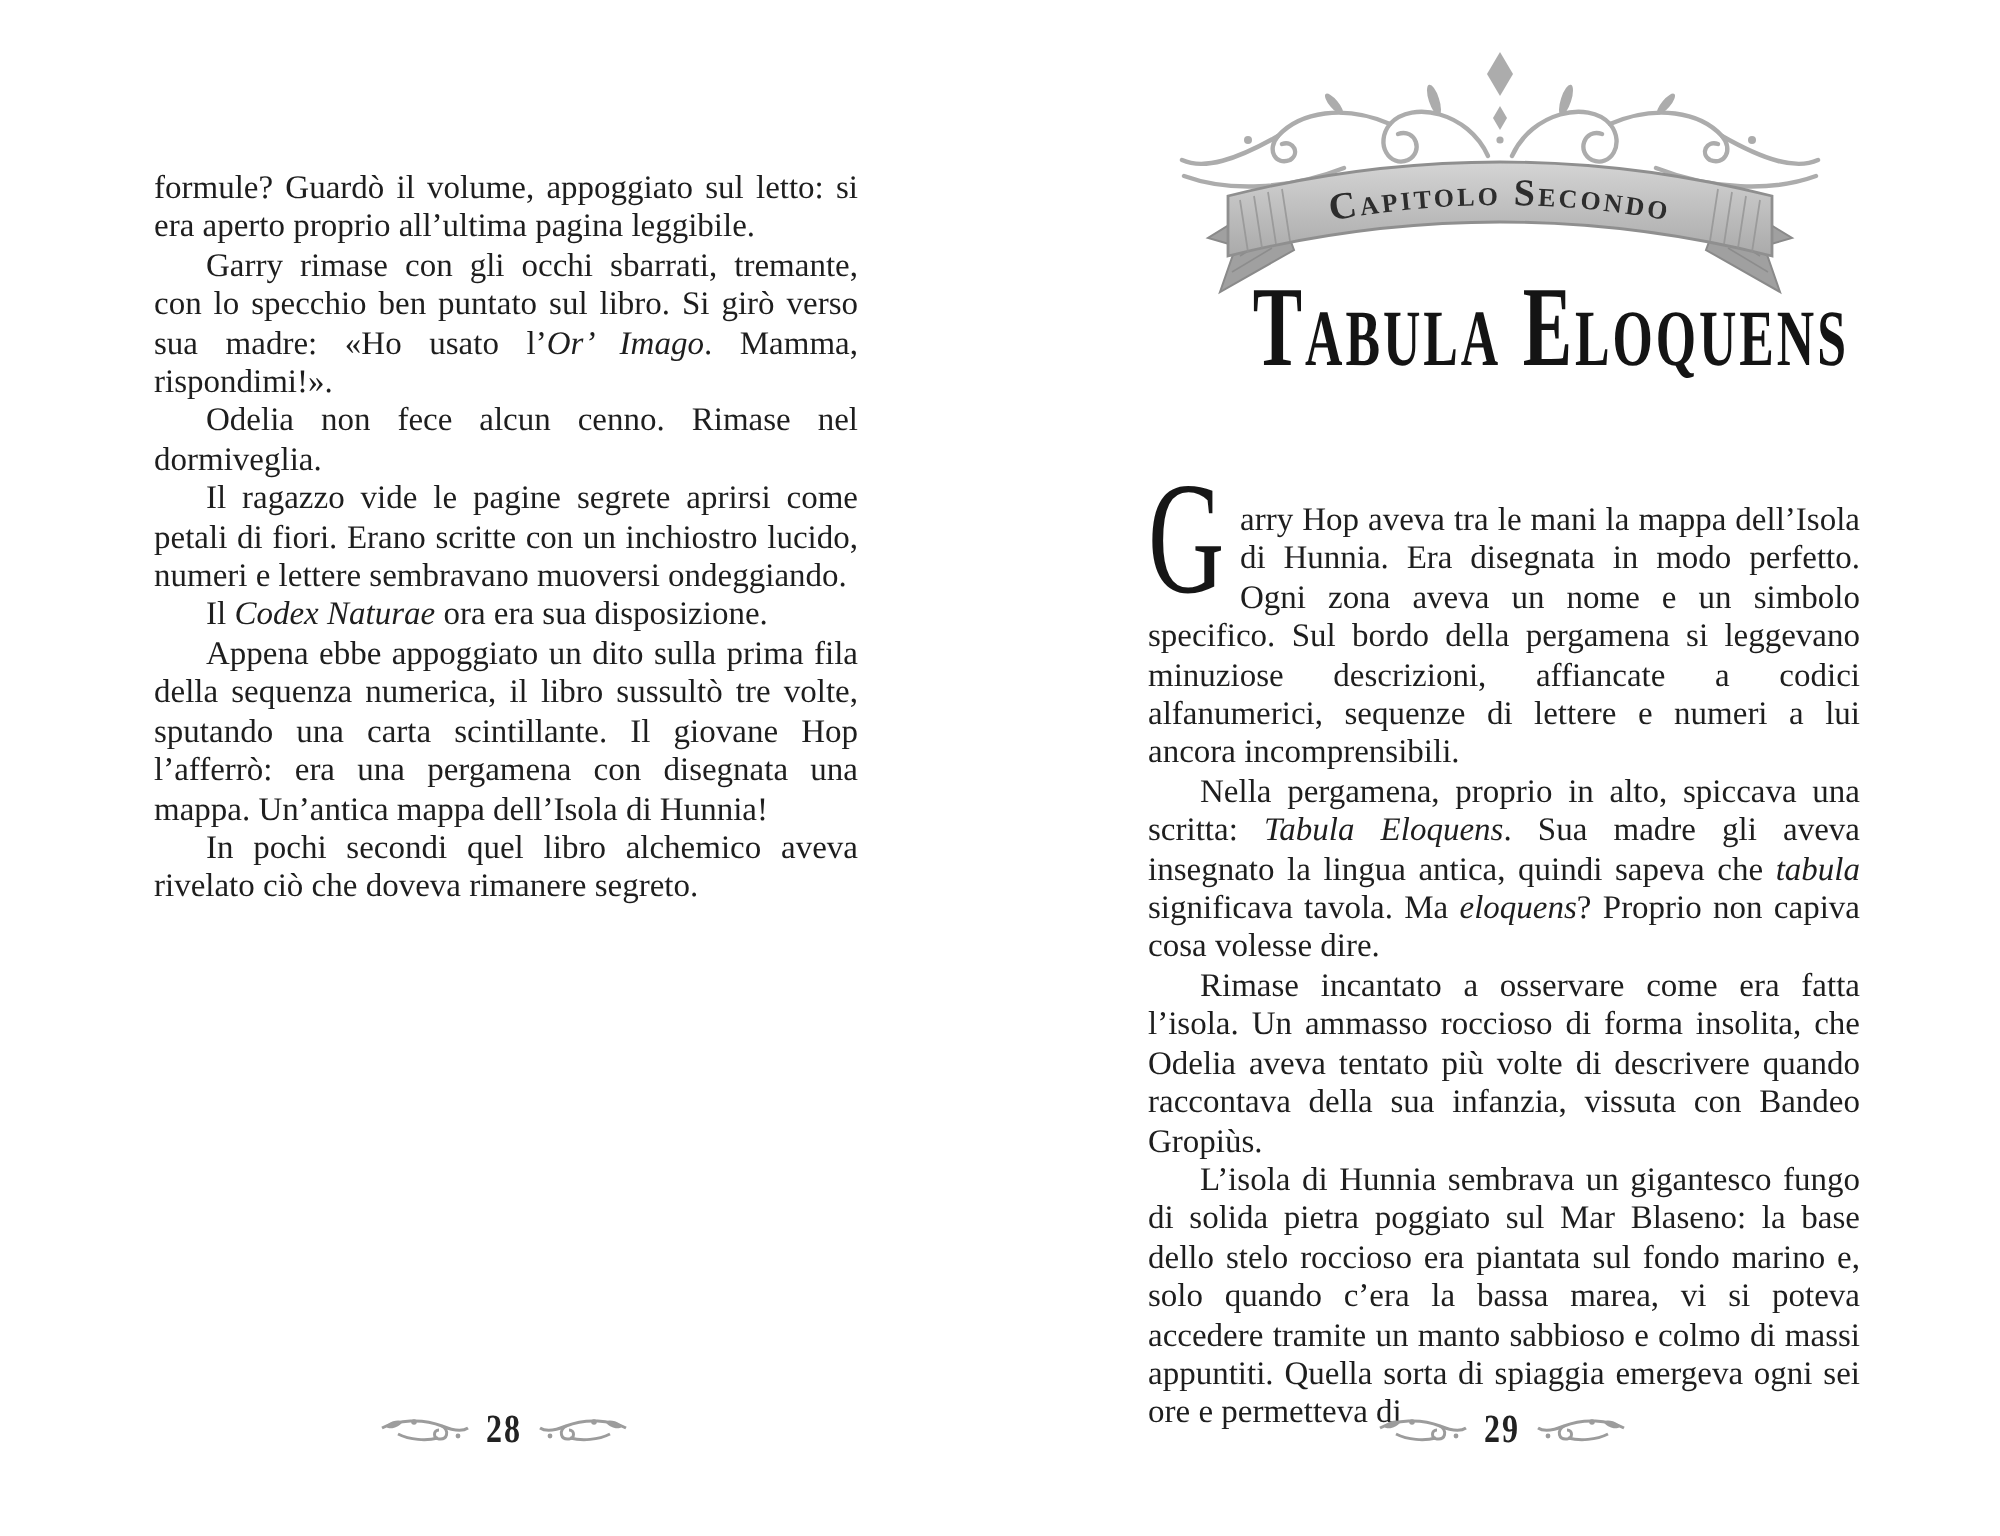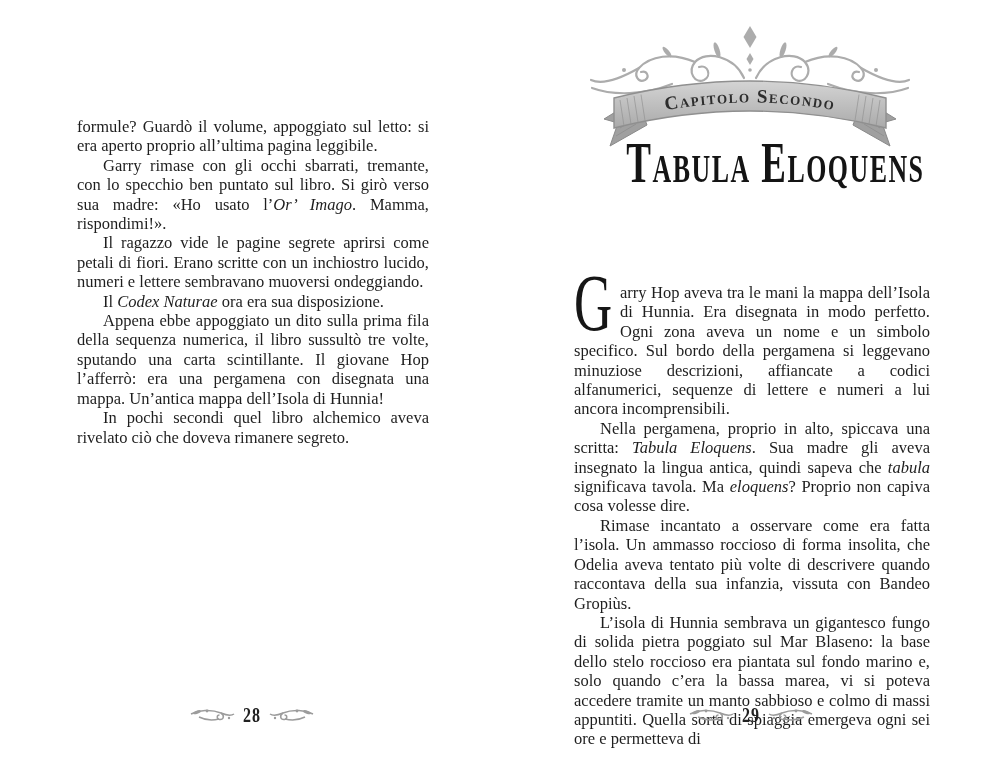--- a/index.html
+++ b/index.html
@@ -11,21 +11,20 @@
     position:relative;
     overflow:hidden;
   }
   .page{position:absolute;}
   
   .body-text{
     font-size:16.5px;
     line-height:19.4px;
     text-align:justify;
     hyphens:auto;
-    margin-top:33px;
     -webkit-hyphens:auto;
   }
   .para{margin:0;text-indent:26px;}
   .para.no-indent,.para.has-dropcap{text-indent:0;}
   .para em{font-style:italic;}
   .left-block{left:77px;top:84px;width:352px;}
   .right-block{left:574px;top:250px;width:356px;}
   
   .dropcap{
     float:left;
@@ -76,20 +75,21 @@
     letter-spacing:1px;
   }
   .swirl{width:46px;height:16px;}
 </style>
 </head>
 <body>
 
 <div class="page body-text left-block">
     <p class="para no-indent"><span>formule? Guardò il volume, appoggiato sul letto: si era aperto proprio all’ultima pagina leggibile.</span></p>
     <p class="para"><span>Garry rimase con gli occhi sbarrati, tremante, con lo specchio ben puntato sul libro. Si girò verso sua madre: «Ho usato l’</span><em>Or’ Imago</em><span>. Mamma, rispondimi!».</span></p>
+    <p class="para"><span>Odelia non fece alcun cenno. Rimase nel dormiveglia.</span></p>
     <p class="para"><span>Il ragazzo vide le pagine segrete aprirsi come petali di fiori. Erano scritte con un inchiostro lucido, numeri e lettere sembravano muoversi ondeggiando.</span></p>
     <p class="para"><span>Il </span><em>Codex Naturae</em><span> ora era sua disposizione.</span></p>
     <p class="para"><span>Appena ebbe appoggiato un dito sulla prima fila della sequenza numerica, il libro sussultò tre volte, sputando una carta scintillante. Il giovane Hop l’afferrò: era una pergamena con disegnata una mappa. Un’antica mappa dell’Isola di Hunnia!</span></p>
     <p class="para"><span>In pochi secondi quel libro alchemico aveva rivelato ciò che doveva rimanere segreto.</span></p>
   </div>
 
 <div class="footer footer-left">
   <svg class="swirl" viewBox="0 0 46 16">
     <g stroke="#9c9c9c" stroke-width="1.5" fill="none">
       <path d="M2,6 C10,2 22,1 32,5 C38,7.5 42,8 45,6"></path>

